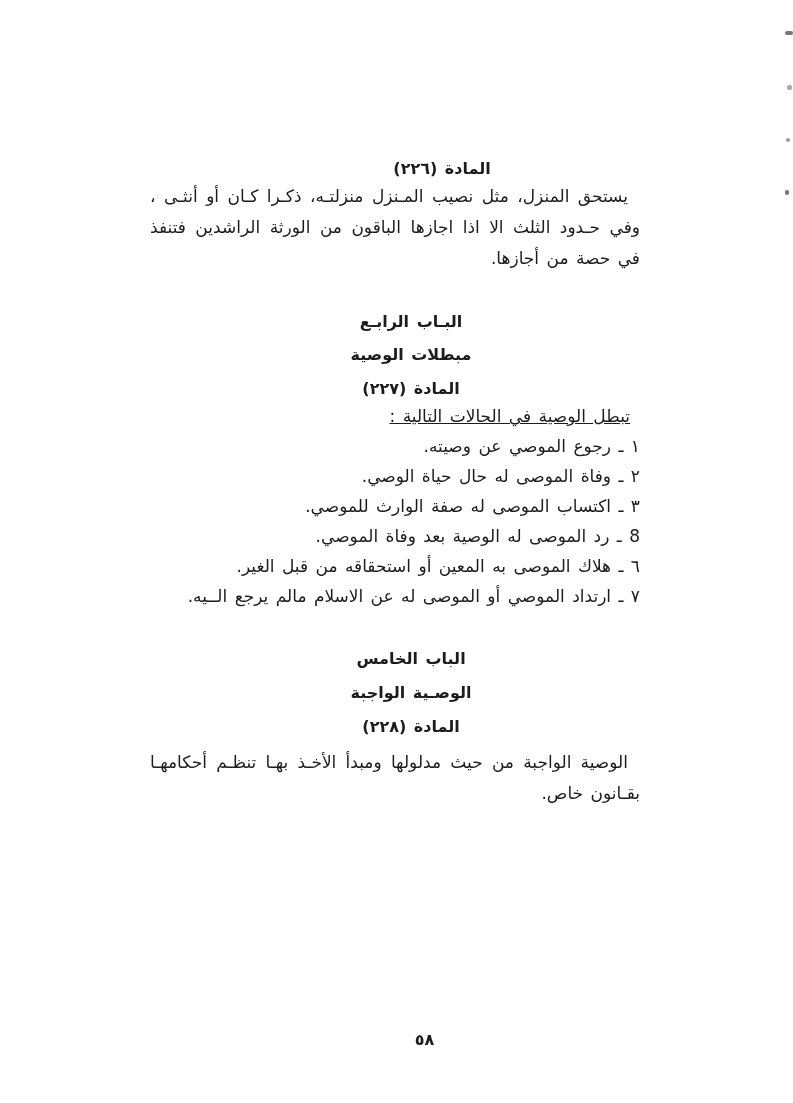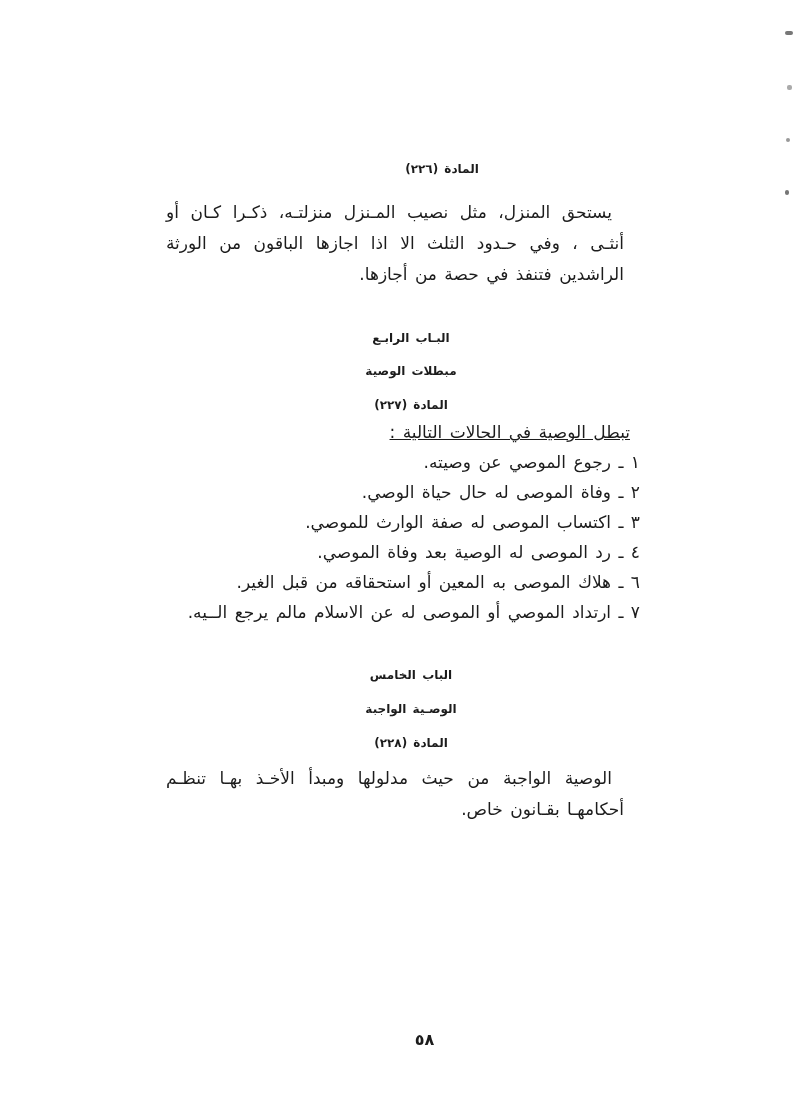--- a/index.html
+++ b/index.html
@@ -21,34 +21,34 @@
     position: absolute;
     top: 157px;
     left: 150px;
     width: 490px;
     direction: rtl;
     font-size: 17px;
     word-spacing: 2px;
   }
   .heading {
     margin: 0;
-    font-size: 12px;
+    font-size: 16px;
     font-weight: bold;
     text-align: center;
     line-height: 24px;
     transform: translateX(16px);
   }
   .heading.h226 { transform: translateX(47px); }
   .mt-para  { margin-top: 20px; }
   .mt-lg    { margin-top: 36px; }
   .mt-sm    { margin-top: 9px; }
   .mt-md    { margin-top: 10px; }
   .mt-intro { margin-top: 7px; text-decoration: underline; }
   .para {
-    margin: 16px;
+    margin: 0;
     text-align: justify;
     text-align-last: right;
     line-height: 31px;
     text-indent: 12px;
   }
   .intro {
     margin: 0;
     line-height: 30px;
     text-indent: 10px;
   }
@@ -102,21 +102,21 @@
     <h2 class="heading mt-sm">مبطلات الوصية</h2>
 
     <h2 class="heading mt-md">المادة (٢٢٧)</h2>
 
     <p class="intro mt-intro">تبطل الوصية في الحالات التالية :</p>
 
     <div class="list">
       <p class="list-item">١ ـ رجوع الموصي عن وصيته.</p>
       <p class="list-item">٢ ـ وفاة الموصى له حال حياة الوصي.</p>
       <p class="list-item">٣ ـ اكتساب الموصى له صفة الوارث للموصي.</p>
-      <p class="list-item">٤ ـ رد الموصى له الوصية بعد وفاة الموصي.</p>
+      <p class="list-item">8 ـ رد الموصى له الوصية بعد وفاة الموصي.</p>
       <p class="list-item">٦ ـ هلاك الموصى به المعين أو استحقاقه من قبل الغير.</p>
       <p class="list-item">٧ ـ ارتداد الموصي أو الموصى له عن الاسلام مالم يرجع الــيه.</p>
     </div>
 
     <h2 class="heading mt-lg">الباب الخامس</h2>
 
     <h2 class="heading mt-md">الوصـية الواجبة</h2>
 
     <h2 class="heading mt-md">المادة (٢٢٨)</h2>
 

